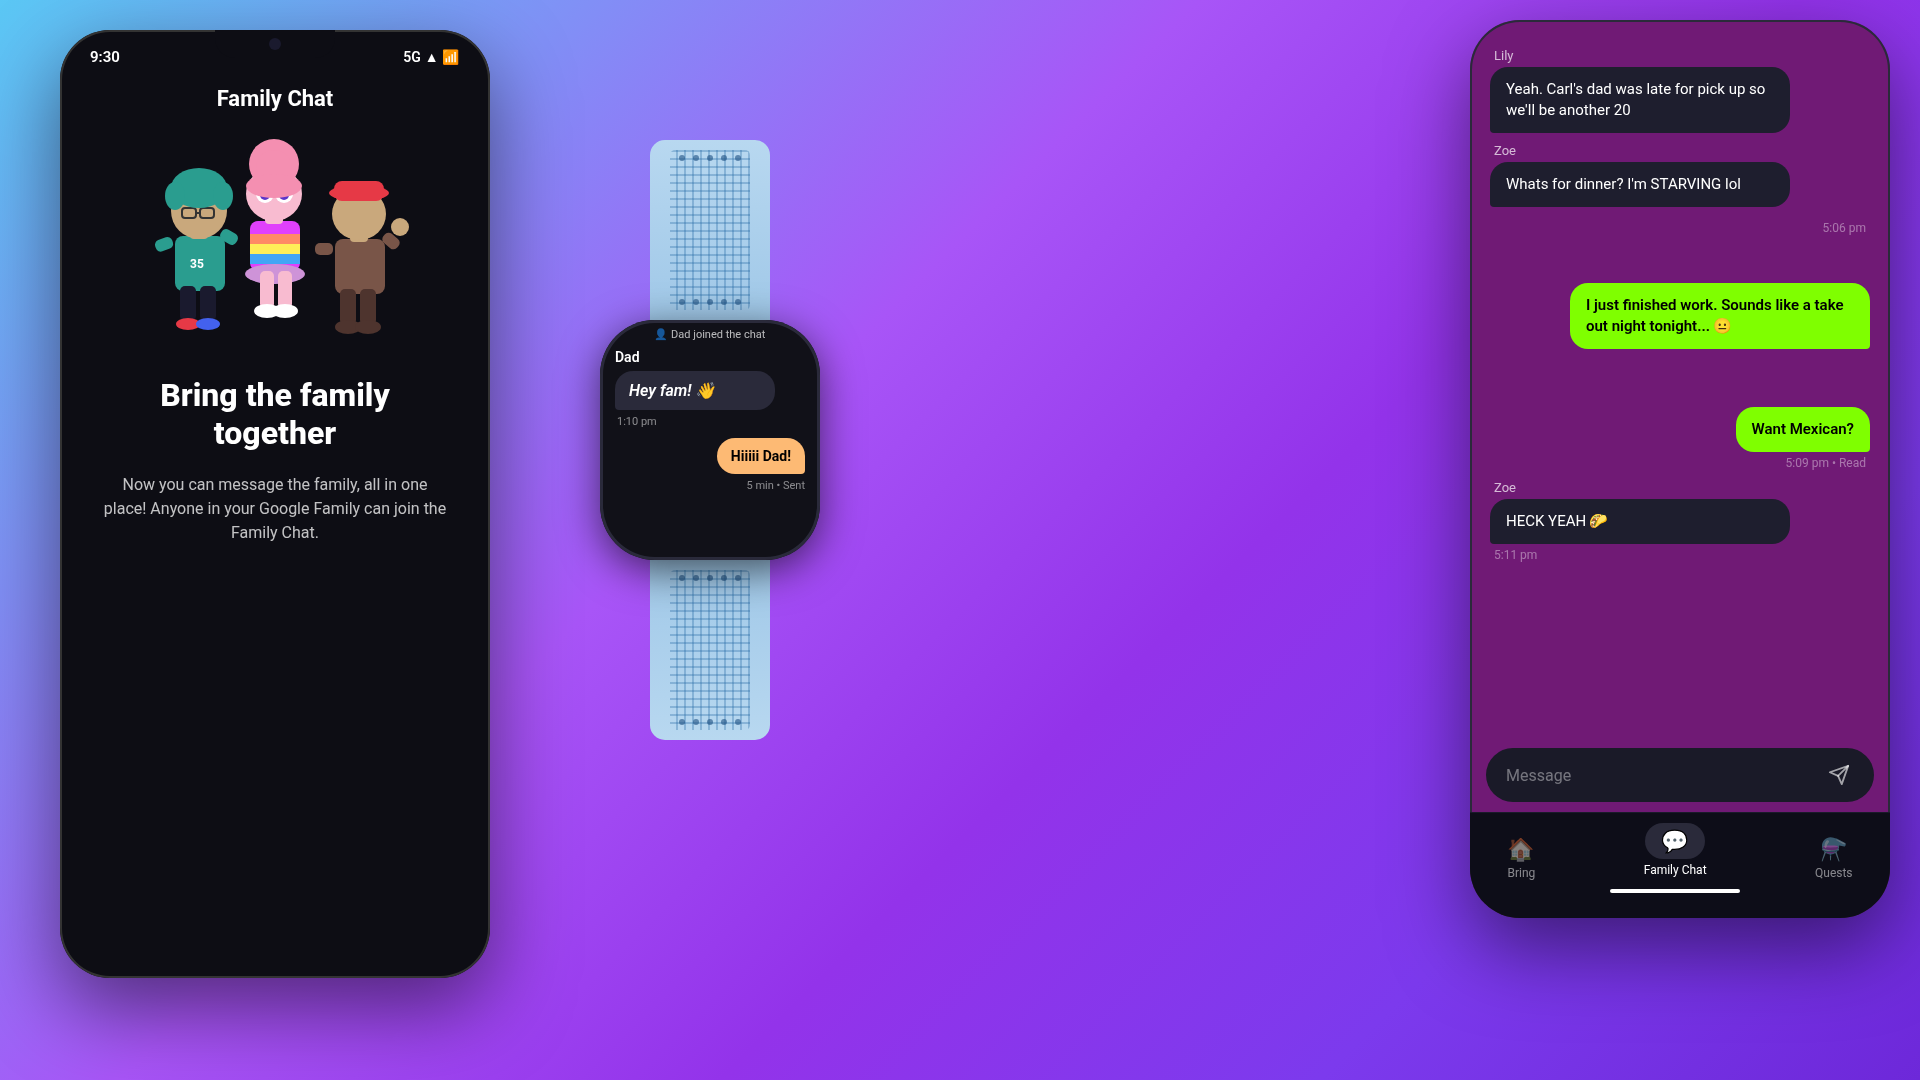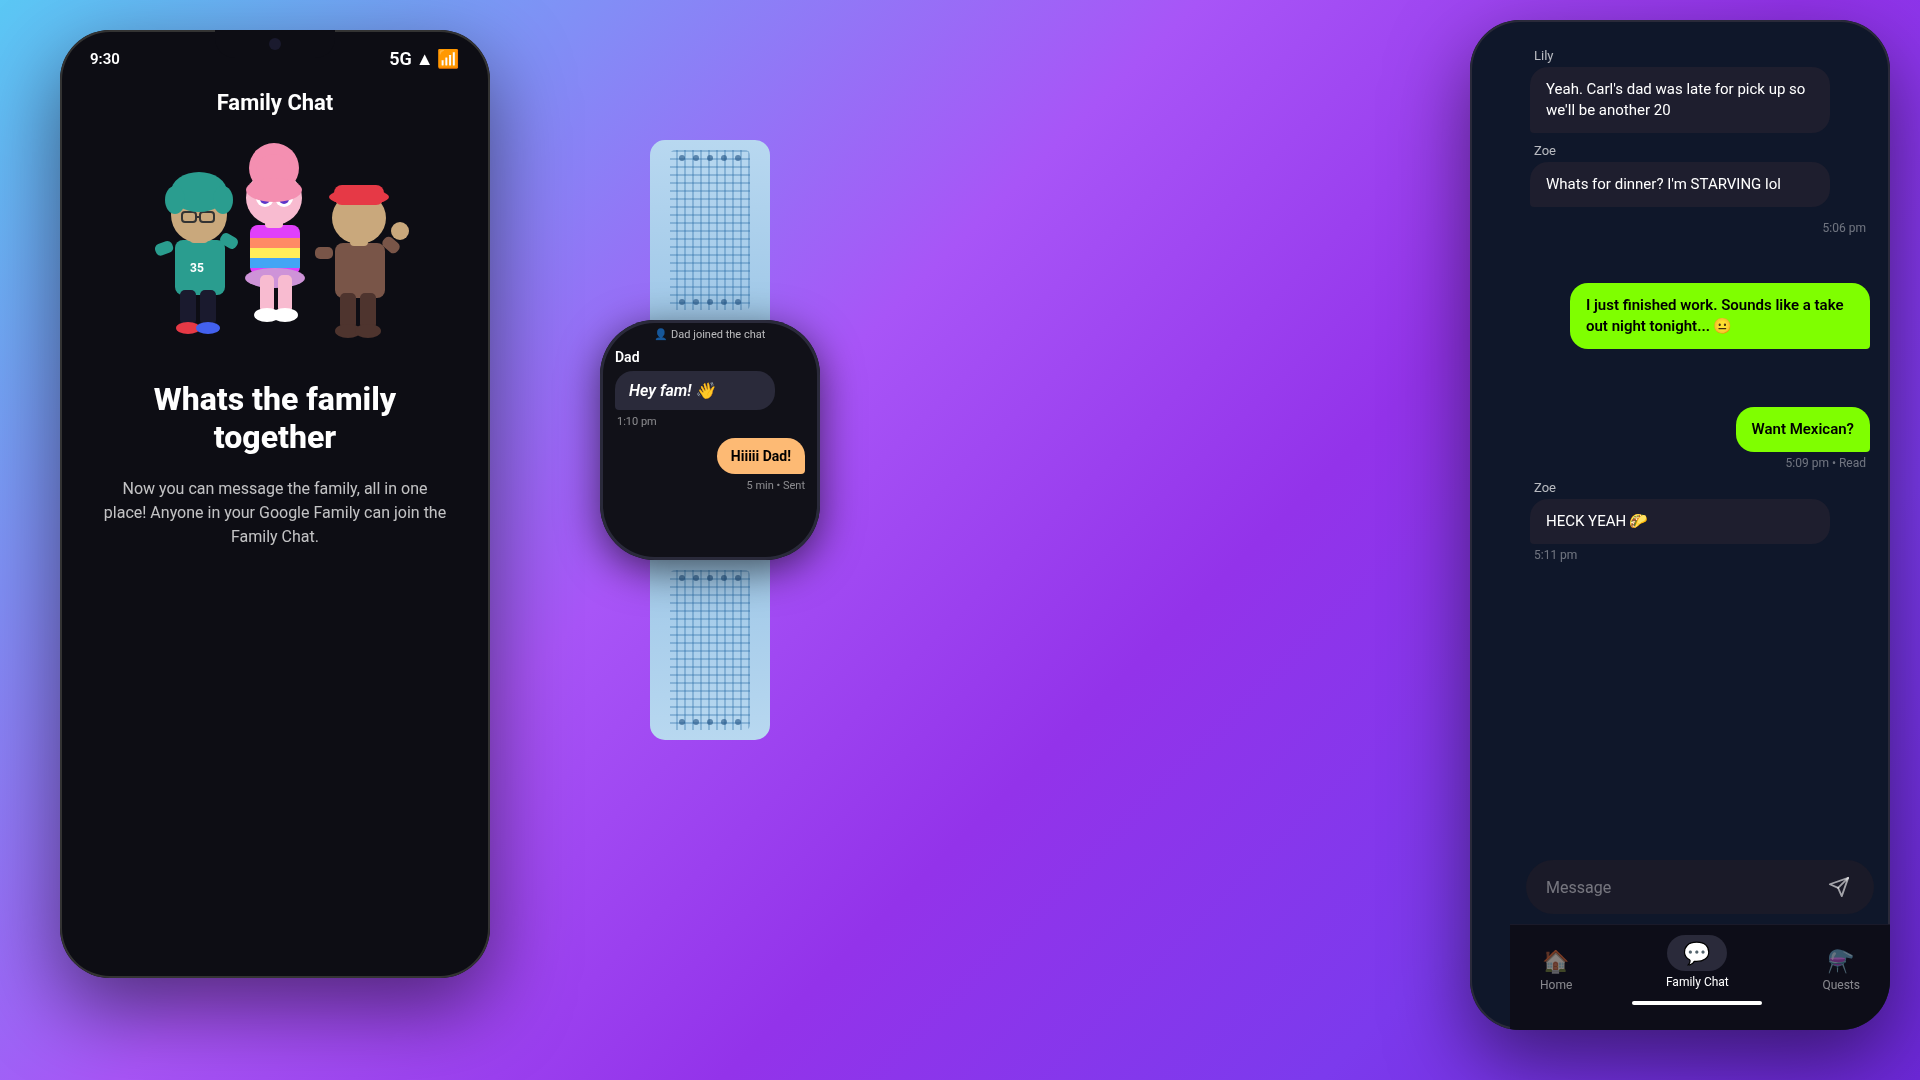--- a/index.html
+++ b/index.html
@@ -32,23 +32,23 @@
       display: flex;
       justify-content: space-between;
       align-items: center;
       padding: 18px 30px 0;
       color: white;
       font-size: 15px;
       font-weight: 600;
     }
     .phone-left .status-bar .signal {
       display: flex;
-      align-items: flex-start;
+      align-items: flex-end;
       gap: 4px;
-      font-size: 18px;
+      font-size: 14px;
     }
     .phone-left .notch {
       width: 120px;
       height: 28px;
       background: #0d0d14;
       border-radius: 0 0 20px 20px;
       position: absolute;
       top: 0;
       left: 50%;
       transform: translateX(-50%);
@@ -224,28 +224,27 @@
       display: flex;
       flex-direction: column;
     }
 
     
     .phone-right {
       position: absolute;
       right: 30px;
       top: 20px;
       width: 420px;
-      height: 1010px;
-      background: #0f172a;
+      height: 898px;
+      background: #701a75;
       border-radius: 50px;
       box-shadow: 0 30px 80px rgba(0,0,0,0.5), inset 0 0 0 2px #2a2a3a;
       overflow: hidden;
       display: flex;
       flex-direction: column;
-      padding-left: 40px;
     }
     .phone-right .status-bar {
       width: 100%;
       display: flex;
       justify-content: space-between;
       align-items: center;
       padding: 18px 30px 0;
       color: white;
       font-size: 14px;
     }
@@ -498,21 +497,21 @@
         <rect x="14" y="30" width="50" height="20" rx="8" fill="#e63946"></rect>
 
         <rect x="62" y="84" width="18" height="12" rx="5" fill="#795548" transform="rotate(40, 71, 90)"></rect>
         <ellipse cx="80" cy="76" rx="9" ry="9" fill="#c9a87c"></ellipse>
 
         <rect x="-5" y="92" width="18" height="12" rx="5" fill="#795548"></rect>
       </g>
     </svg>
   </div>
 
-  <div class="headline">Whats the family together</div>
+  <div class="headline">Bring the family together</div>
   <div class="subtitle">Now you can message the family, all in one place! Anyone in your Google Family can join the Family Chat.</div>
 </div>
 
 <div class="watch-container">
   <div class="watch-band-top">
     <div class="band-holes-top">
       <div class="band-hole"></div>
       <div class="band-hole"></div>
       <div class="band-hole"></div>
       <div class="band-hole"></div>
@@ -597,21 +596,21 @@
       <svg width="22" height="22" viewBox="0 0 24 24" fill="none" xmlns="http://www.w3.org/2000/svg">
         <path d="M22 2L11 13" stroke="rgba(255,255,255,0.6)" stroke-width="2" stroke-linecap="round" stroke-linejoin="round"></path>
         <path d="M22 2L15 22L11 13L2 9L22 2Z" stroke="rgba(255,255,255,0.6)" stroke-width="2" stroke-linecap="round" stroke-linejoin="round"></path>
       </svg>
     </div>
   </div>
 
   <div class="bottom-nav">
     <div class="nav-item">
       <span class="nav-icon">🏠</span>
-      <span>Home</span>
+      <span>Bring</span>
     </div>
     <div class="nav-item active">
       <div class="nav-pill">
         <span class="nav-icon">💬</span>
       </div>
       <span>Family Chat</span>
       <div class="nav-indicator"></div>
     </div>
     <div class="nav-item">
       <span class="nav-icon">⚗️</span>

